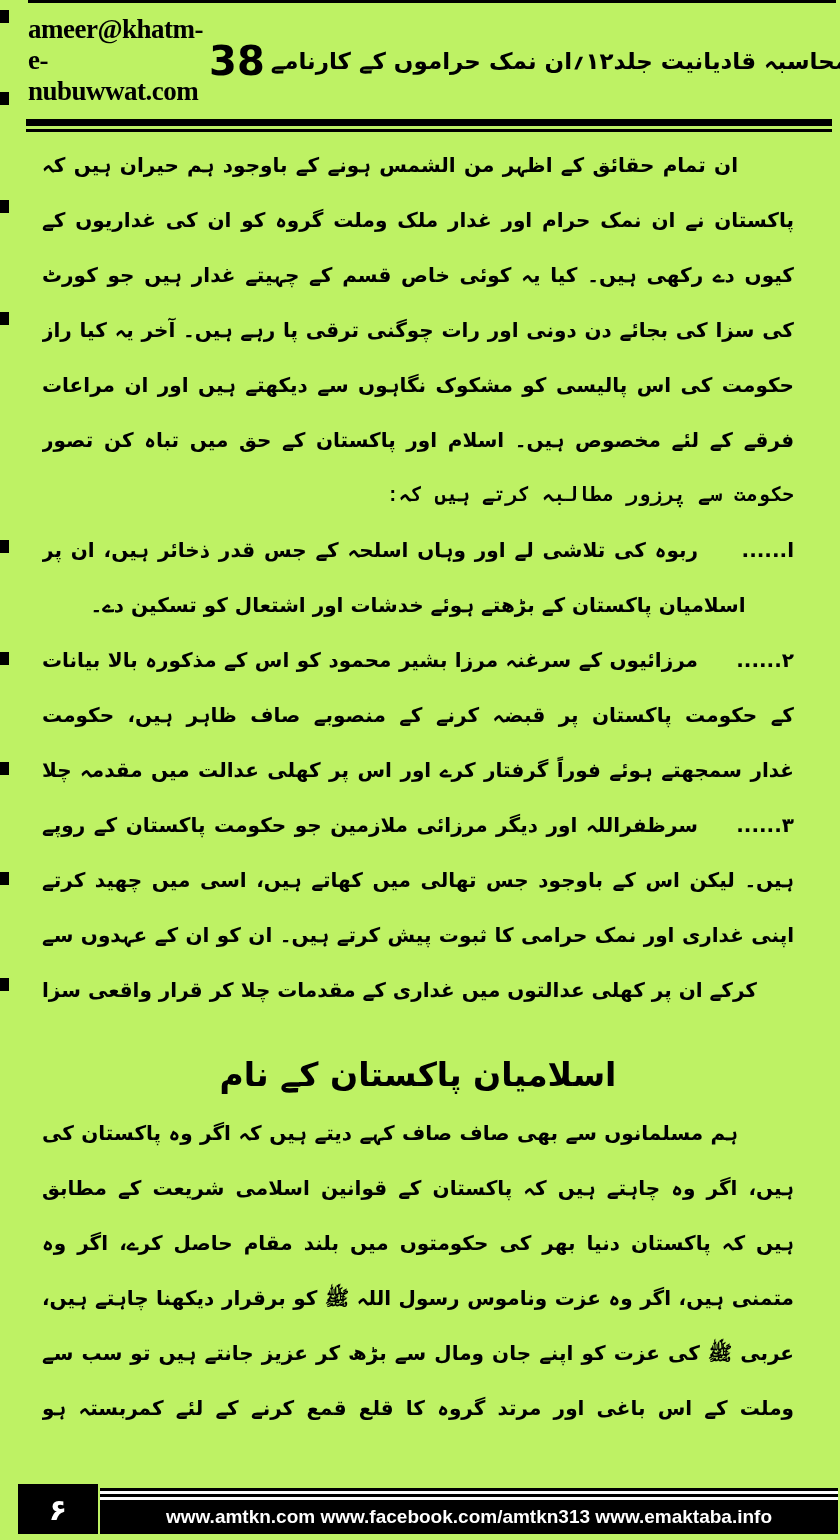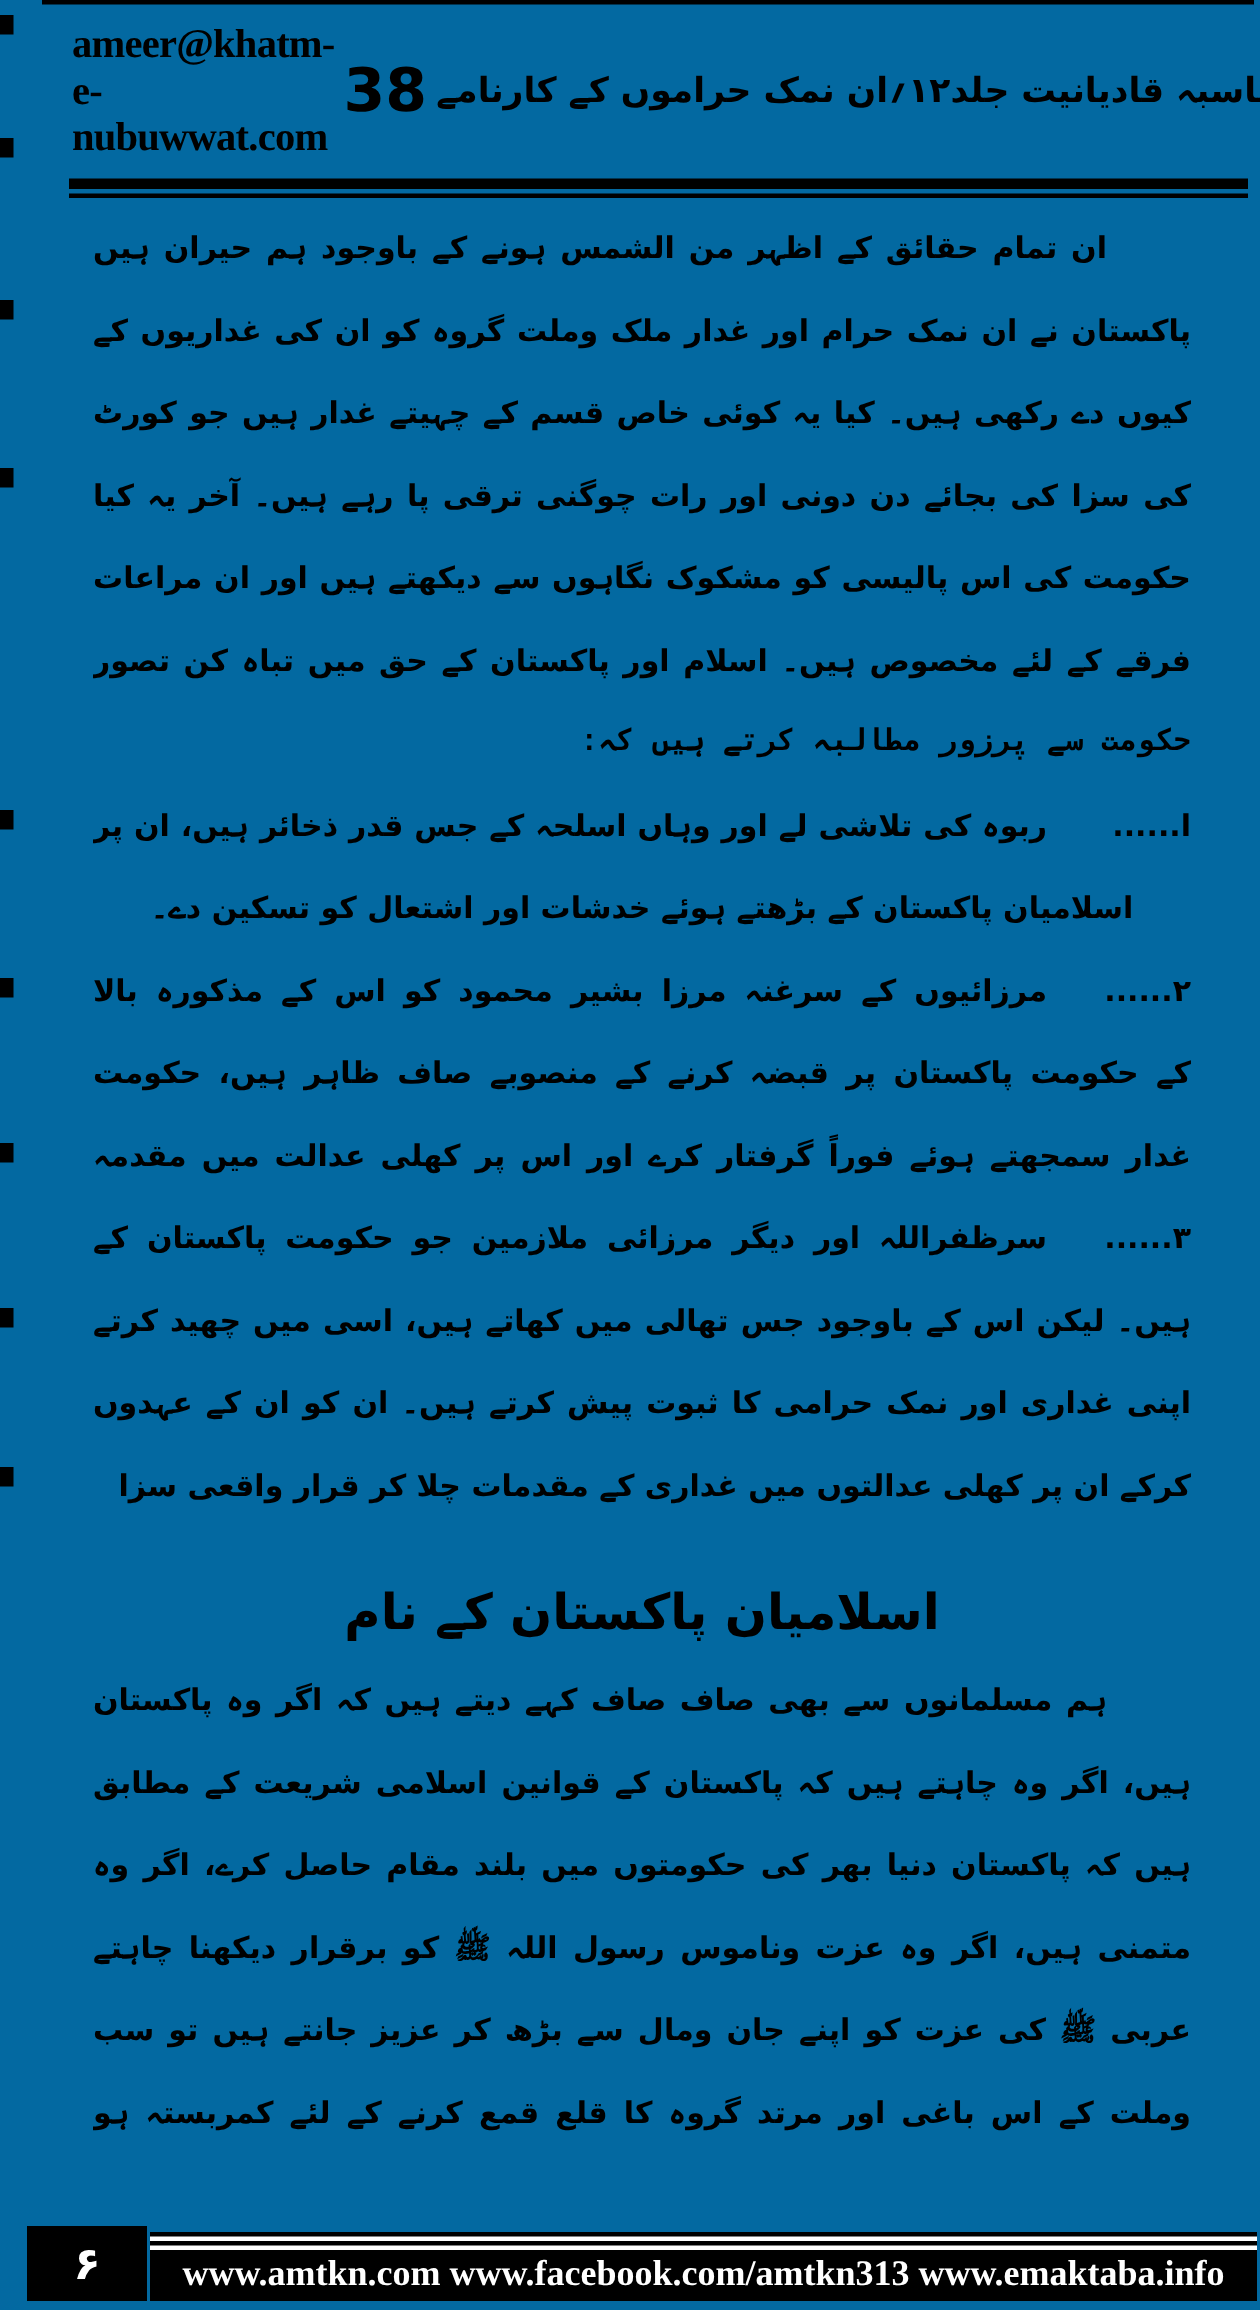--- a/index.html
+++ b/index.html
@@ -1,55 +1,55 @@
 <!DOCTYPE html>
 <html lang="ur"><head>
 <meta charset="utf-8">
 <style>
   * { margin:0; padding:0; box-sizing:border-box; }
   html,body { background:#e9e9e9; }
   .page {
-    position:relative; width:840px; height:1540px; background:#0369a1;
-    overflow:hidden; color:#000; font-family:"DejaVu Sans", sans-serif;padding-left:20px;
+    position:relative; width:840px; height:1540px; background:#bef264;
+    overflow:hidden; color:#000; font-family:"DejaVu Sans", sans-serif;
   }
   
   .topline { position:absolute; top:0; left:28px; right:4px; height:3px; background:#000; }
   .mark { position:absolute; left:0; width:9px; height:13px; background:#000; }
 
   
   .header { display:flex; align-items:center; justify-content:space-between;
     padding:14px 10px 0 28px; direction:ltr; }
   .email { font-family:"Liberation Serif", serif; font-weight:bold; font-size:27px; letter-spacing:-0.5px; }
   .pagenum { font-weight:bold; font-size:40px; direction:rtl; padding:0 6px; }
   .booktitle { font-weight:bold; font-size:23px; direction:rtl; white-space:nowrap; }
   .rule-thick { height:7px; background:#000; margin:12px 8px 0 26px; }
   .rule-thin  { height:3px; background:#000; margin:3px 8px 0 26px; }
 
   
   .btext { padding:6px 46px 0 42px; direction:rtl; font-weight:bold; font-size:20px; }
   .line { height:55px; line-height:55px; text-align:justify; text-align-last:justify; overflow:hidden; }
   .line.indent { padding-right:56px; }
   .line.end { text-align:right; text-align-last:right;font-family:Liberation Mono, monospace; }
-  .line.center { text-align:right; text-align-last:center; }
+  .line.center { text-align:left; text-align-last:center; }
   .h1 { height:62px; line-height:62px; font-size:33px; font-weight:bold; text-align:right; }
   .h2 { height:62px; line-height:62px; font-size:33px; font-weight:bold; text-align:center; margin-top:26px; }
   .item-first { display:flex; height:55px; line-height:55px; }
   .item-first .marker { flex:0 0 96px; text-align:right; letter-spacing:1px; }
   .item-first .itext { flex:1; text-align:justify; text-align-last:justify; overflow:hidden; }
 
   
   .footer { position:absolute; left:0; right:0; bottom:0; height:58px; }
   .f-box { position:absolute; left:18px; top:2px; width:80px; height:50px; background:#000;
     color:#fff; display:flex; align-items:center; justify-content:center;
     font-size:30px; font-weight:bold; }
   .f-bar { position:absolute; left:100px; right:2px; top:6px; height:46px; background:#000; }
   .f-stripe1 { position:absolute; top:3px; left:0; right:0; height:3px; background:#fff; }
   .f-stripe2 { position:absolute; top:9px; left:0; right:0; height:3px; background:#fff; }
   .f-urls { position:absolute; top:13px; left:0; right:0; bottom:2px;
-    color:#fff; font-family:Liberation Serif, serif; font-weight:bold; font-size:24px;
+    color:#fff; font-family:Liberation Sans, sans-serif; font-weight:bold; font-size:19px;
     display:flex; align-items:center; justify-content:center; white-space:nowrap; }
 </style>
 </head>
 <body>
 
 <div class="page">
 
   <div class="topline"></div>
   <div class="mark" style="top:10px;"></div>
   <div class="mark" style="top:92px;"></div>

